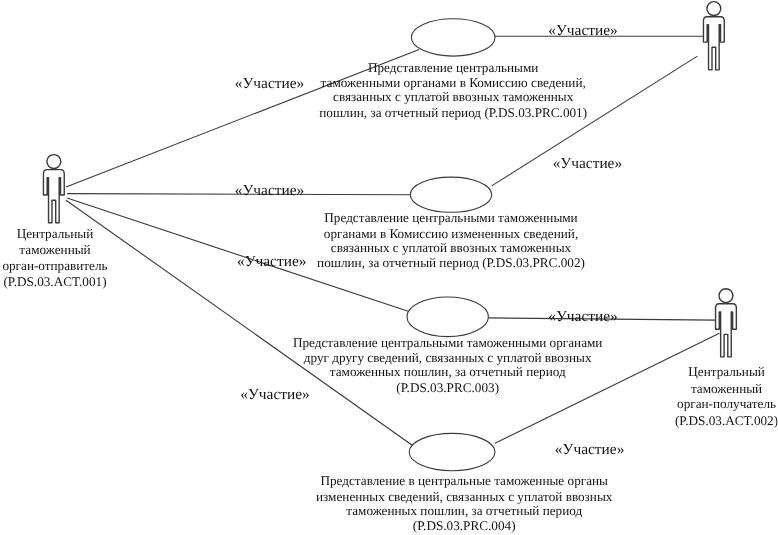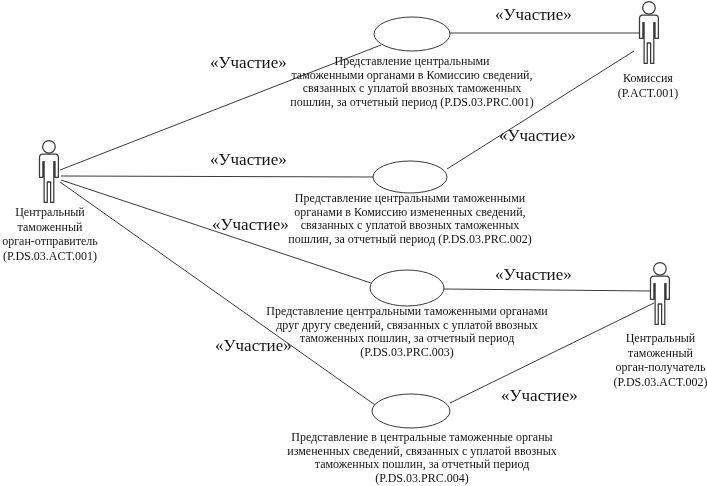--- a/index.html
+++ b/index.html
@@ -13,21 +13,21 @@
   }
   .layer{position:absolute;left:0;top:0;}
   .txt{
     position:absolute;
     text-align:center;
     white-space:pre-line;
     color:#141414;
   }
   .uc-text{font-size:12px;line-height:13.6px;}
   .actor-label{font-size:12px;line-height:14.5px;}
-  .stereo{font-size:17px;line-height:12px;width:70px;}
+  .stereo{font-size:14px;line-height:12px;width:70px;margin-top:14px;}
 </style>
 </head>
 <body>
 
 <div class="diagram">
 
   <svg class="layer" width="707" height="486" viewBox="0 0 707 486">
     <defs>
       <g id="person">
         <circle cx="19" cy="6.5" r="6" fill="#ffffff" stroke="#3a3a3a" stroke-width="1.2"></circle>
@@ -53,22 +53,20 @@
 
     <use href="#person" transform="translate(29,140) scale(1.05)"></use>
     <use href="#person" transform="translate(629,1) scale(1.05)"></use>
     <use href="#person" transform="translate(640,262) scale(1.05)"></use>
   </svg>
 
   <div class="txt actor-label" style="left:-10px;top:205px;width:120px;">Центральный
 таможенный
 орган-отправитель
 (P.DS.03.ACT.001)</div>
-  <div class="txt actor-label" style="left:598px;top:71px;width:100px;">Комиссия
-(P.ACT.001)</div>
   <div class="txt actor-label" style="left:603px;top:331px;width:115px;">Центральный
 таможенный
 орган-получатель
 (P.DS.03.ACT.002)</div>
 
   <div class="txt uc-text" style="left:262px;top:55px;width:300px;">Представление центральными
 таможенными органами в Комиссию сведений,
 связанных с уплатой ввозных таможенных
 пошлин, за отчетный период (P.DS.03.PRC.001)</div>
   <div class="txt uc-text" style="left:260px;top:192px;width:300px;">Представление центральными таможенными

